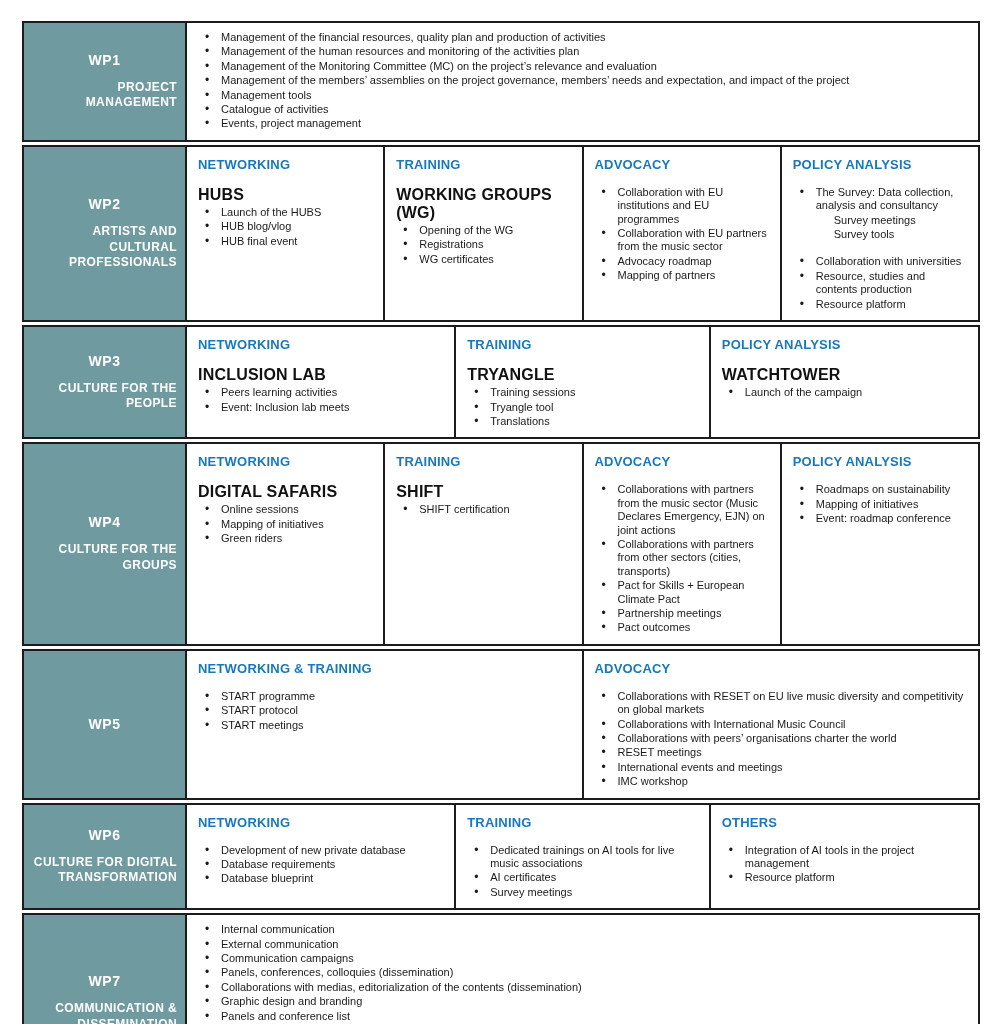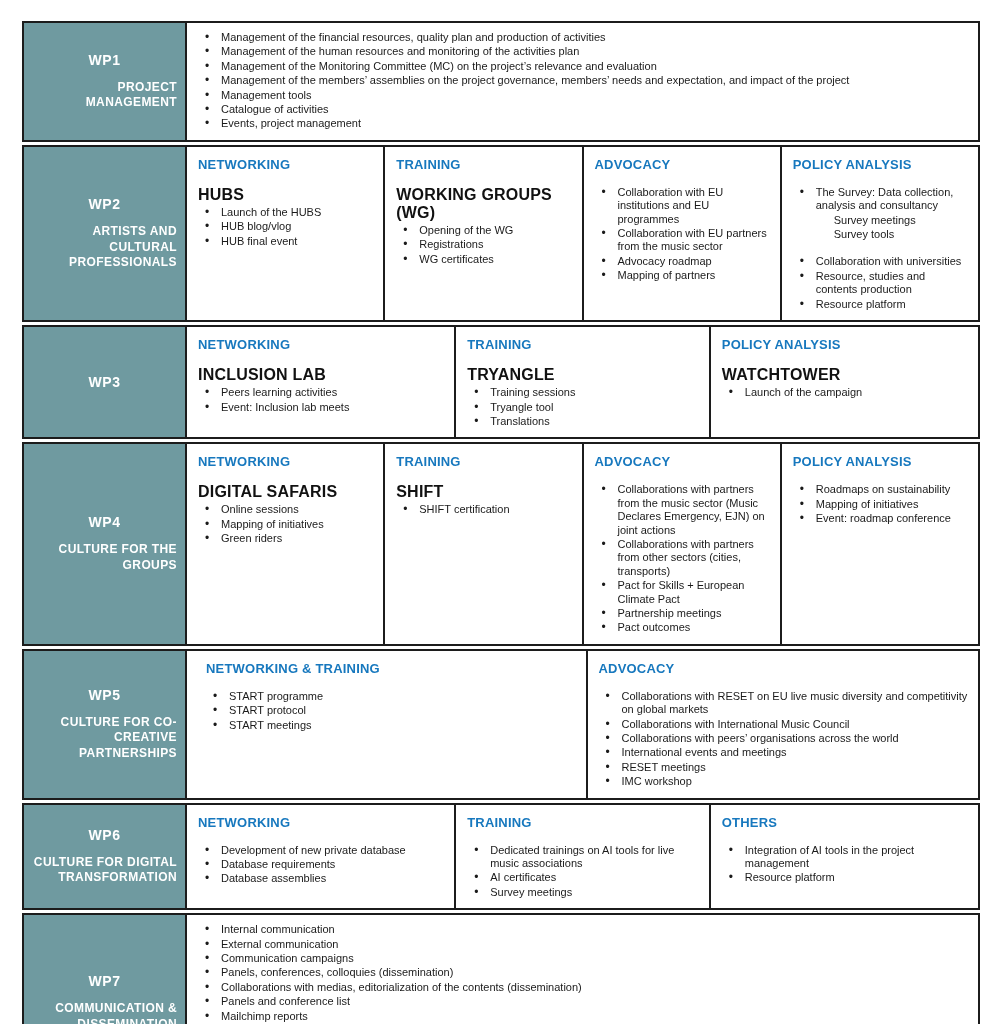--- a/index.html
+++ b/index.html
@@ -10,21 +10,21 @@
   }
   *{box-sizing:border-box;}
   html,body{margin:0;padding:0;background:#ffffff;}
   body{font-family:"Liberation Sans", sans-serif; color:var(--text);}
   .table{width:958px;margin:21px 19px 18px 22px;}
   .row{display:flex;align-items:stretch;border:2px solid var(--border);margin-bottom:3px;background:#fff;}
   .row-wp1 .content-area{min-height:99px;}
   .row-wp2 .content-area{min-height:143px;}
   .row-wp3 .content-area{min-height:99px;}
   .row-wp4 .content-area{min-height:199px;}
-  .row-wp5 .content-area{min-height:141px;padding-left:8px;}
+  .row-wp5 .content-area{min-height:141px;}
   .row-wp6 .content-area{min-height:100px;}
   .row-wp7 .content-area{min-height:175px;}
   .wp-cell{
     flex:0 0 163px;background:var(--teal);color:#fff;border-right:2px solid var(--border);
     display:flex;flex-direction:column;align-items:center;justify-content:center;
     text-align:center;gap:12px;padding:10px 8px;
   }
   .wp-num{font-weight:700;font-size:14px;letter-spacing:.6px;}
   .wp-title{font-weight:700;font-size:12px;letter-spacing:.4px;line-height:1.3;text-align:right;}
   .content-area{flex:1 1 auto;display:flex;align-items:stretch;}
@@ -104,20 +104,21 @@
             <li class="bullet">Collaboration with universities</li>
             <li class="bullet">Resource, studies and contents production</li>
             <li class="bullet">Resource platform</li>
           </ul>
         </div>
       </div>
     </div>
     <div class="row row-wp3">
       <div class="wp-cell">
         <div class="wp-num">WP3</div>
+        <div class="wp-title">CULTURE FOR THE PEOPLE</div>
       </div>
       <div class="content-area">
         <div class="cell" style="flex-grow: 34;">
           <div class="cell-header">NETWORKING</div>
           <div class="cell-sub">INCLUSION LAB</div>
           <ul class="items">
             <li class="bullet">Peers learning activities</li>
             <li class="bullet">Event: Inclusion lab meets</li>
           </ul>
         </div>
@@ -177,56 +178,55 @@
             <li class="bullet">Roadmaps on sustainability</li>
             <li class="bullet">Mapping of initiatives</li>
             <li class="bullet">Event: roadmap conference</li>
           </ul>
         </div>
       </div>
     </div>
     <div class="row row-wp5">
       <div class="wp-cell">
         <div class="wp-num">WP5</div>
-        <div class="wp-title">CULTURE FOR CO-CREATIVE PARTNERSHIPS</div>
       </div>
       <div class="content-area">
         <div class="cell" style="flex-grow: 50;">
           <div class="cell-header">NETWORKING &amp; TRAINING</div>
           <ul class="items">
             <li class="bullet">START programme</li>
             <li class="bullet">START protocol</li>
             <li class="bullet">START meetings</li>
           </ul>
         </div>
         <div class="cell" style="flex-grow: 50;">
           <div class="cell-header">ADVOCACY</div>
           <ul class="items">
             <li class="bullet">Collaborations with RESET on EU live music diversity and competitivity on global markets</li>
             <li class="bullet">Collaborations with International Music Council</li>
-            <li class="bullet">Collaborations with peers’ organisations across the world</li>
+            <li class="bullet">Collaborations with peers’ organisations charter the world</li>
+            <li class="bullet">RESET meetings</li>
             <li class="bullet">International events and meetings</li>
-            <li class="bullet">RESET meetings</li>
             <li class="bullet">IMC workshop</li>
           </ul>
         </div>
       </div>
     </div>
     <div class="row row-wp6">
       <div class="wp-cell">
         <div class="wp-num">WP6</div>
         <div class="wp-title">CULTURE FOR DIGITAL TRANSFORMATION</div>
       </div>
       <div class="content-area">
         <div class="cell" style="flex-grow: 34;">
           <div class="cell-header">NETWORKING</div>
           <ul class="items">
             <li class="bullet">Development of new private database</li>
             <li class="bullet">Database requirements</li>
-            <li class="bullet">Database assemblies</li>
+            <li class="bullet">Database blueprint</li>
           </ul>
         </div>
         <div class="cell" style="flex-grow: 32;">
           <div class="cell-header">TRAINING</div>
           <ul class="items">
             <li class="bullet">Dedicated trainings on AI tools for live music associations</li>
             <li class="bullet">AI certificates</li>
             <li class="bullet">Survey meetings</li>
           </ul>
         </div>
@@ -245,20 +245,21 @@
         <div class="wp-title">COMMUNICATION &amp; DISSEMINATION</div>
       </div>
       <div class="content-area">
         <div class="cell" style="flex-grow: 100;">
           <ul class="items">
             <li class="bullet">Internal communication</li>
             <li class="bullet">External communication</li>
             <li class="bullet">Communication campaigns</li>
             <li class="bullet">Panels, conferences, colloquies (dissemination)</li>
             <li class="bullet">Collaborations with medias, editorialization of the contents (dissemination)</li>
+            <li class="bullet">Graphic design and branding</li>
             <li class="bullet">Panels and conference list</li>
             <li class="bullet">Mailchimp reports</li>
             <li class="bullet">Graphic charter</li>
           </ul>
         </div>
       </div>
     </div>
   </div>
 
 </body></html>

